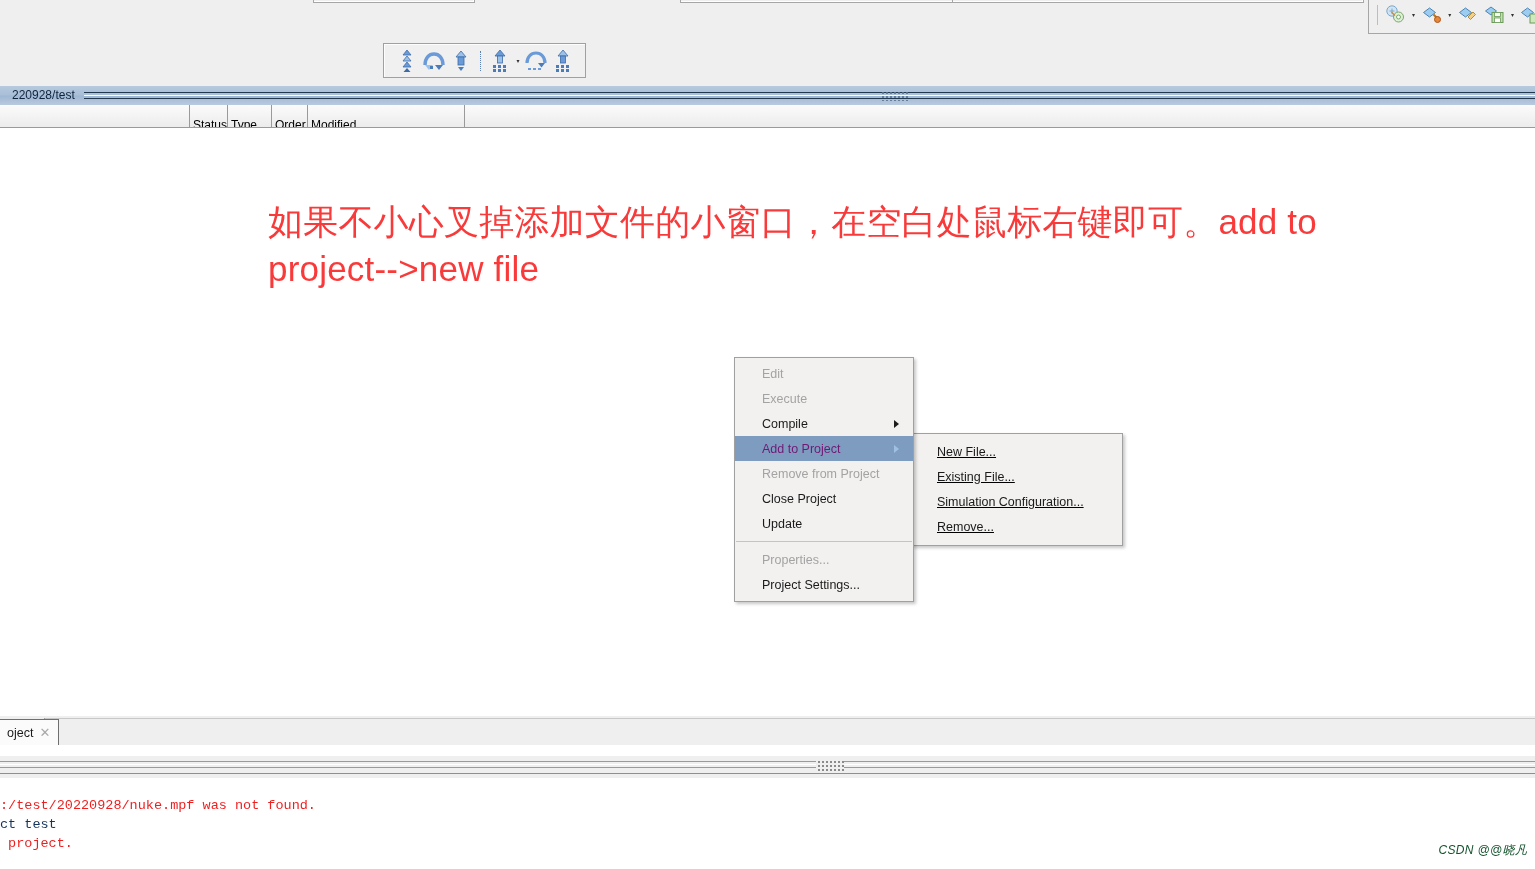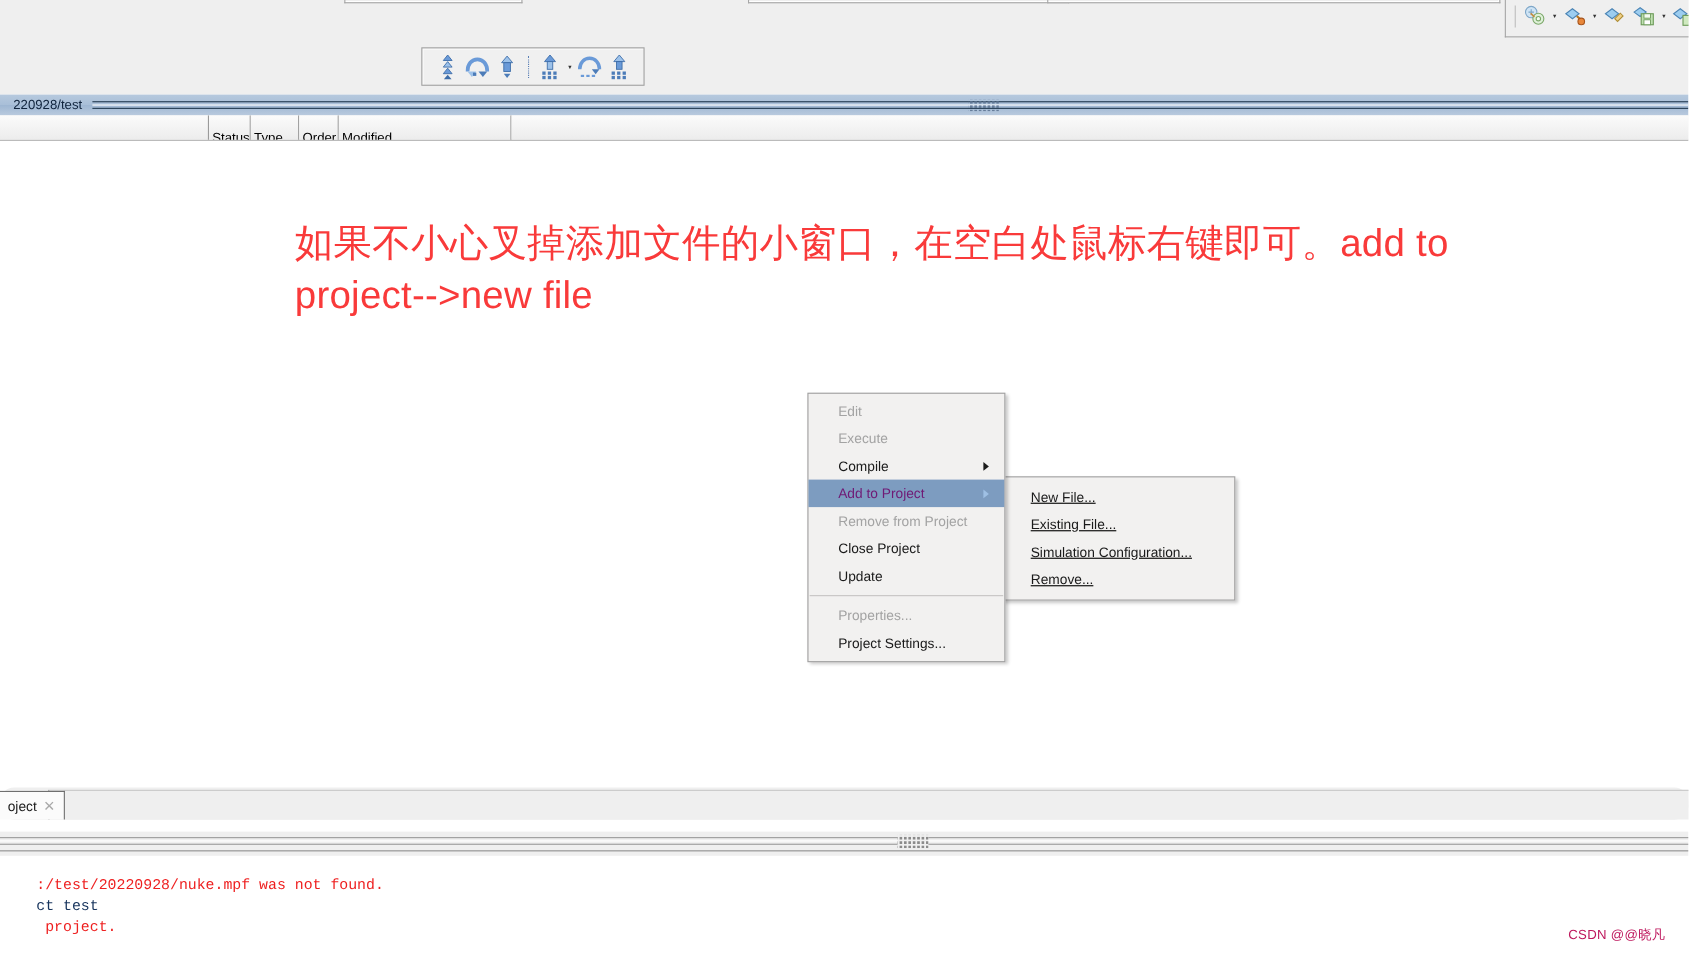--- a/index.html
+++ b/index.html
@@ -240,21 +240,20 @@
     width: 1535px; height: 153px;
     background: #ffffff;
   }
   .tab-strip {
     position: absolute;
     left: 0; top: 0;
     width: 1535px; height: 29px;
     background: #efefef;
     border-bottom: 1px solid #9f9f9f;
     box-sizing: border-box;
-    border-radius: 13px;
   }
   .tab-active {
     position: absolute;
     left: -28px; top: 3px;
     height: 26px;
     padding: 0 8px 0 34px;
     background: #fbfbfb;
     border: 1px solid #6f6f6f;
     border-bottom: none;
     box-sizing: border-box;
@@ -305,32 +304,33 @@
     position: absolute;
     left: 0; top: 64px;
     width: 1535px; height: 89px;
     background: #ffffff;
     font-family: "Liberation Mono", monospace;
     font-size: 13.5px;
     line-height: 19px;
     padding-top: 16px;
     box-sizing: border-box;
   }
-  .console .line { white-space: pre; padding-left: 0; margin-left: 33px; }
+  .console .line { white-space: pre; padding-left: 0; }
   .console .line.err  { color: #ee1f1f; }
   .console .line.norm { color: #16335c; }
 
   
   .watermark {
     position: absolute;
-    right: 21px; bottom: 10px;
+    right: 8px; bottom: 10px;
     font-size: 12px;
-    color: #be185d;
+    color: #14532d;
     letter-spacing: .3px;
     font-family: "Liberation Sans", sans-serif;
+    font-style: italic;
   }
 </style>
 </head>
 <body>
 
 <div class="top-chrome">
 
   <div class="top-box b1"></div>
   <div class="top-box b2"></div>
   <div class="top-box b3"></div>

